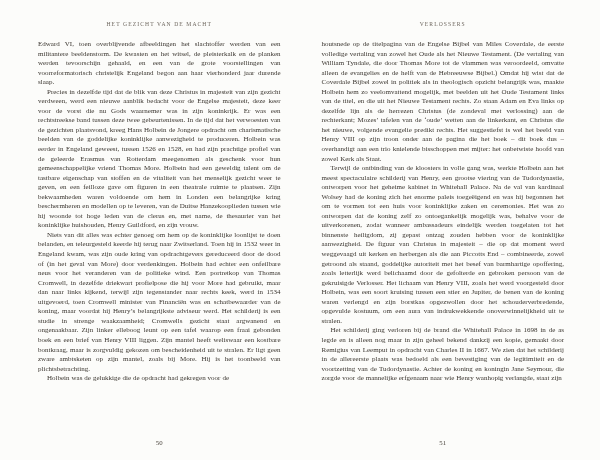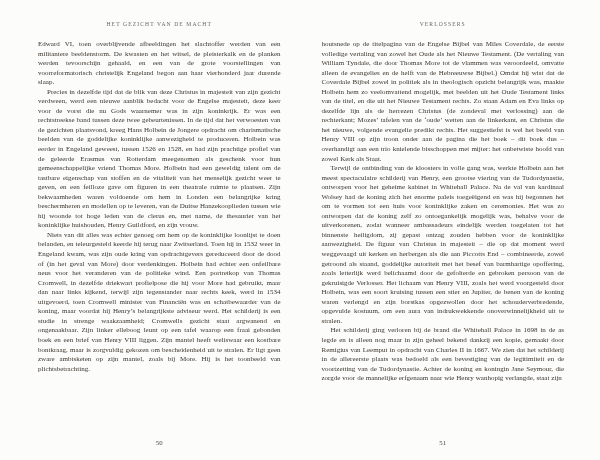--- a/index.html
+++ b/index.html
@@ -59,20 +59,21 @@
 <body>
 
 <div class="spread">
 
   <div class="page">
     <div class="running-head">HET GEZICHT VAN DE MACHT</div>
     <div class="page-body">
         <p class="para">Edward VI, toen overblijvende afbeeldingen het slachtoffer werden van een militantere beeldenstorm. De kwasten en het witsel, de pleisterkalk en de planken werden tevoorschijn gehaald, en een van de grote voorstellingen van voorreformatorisch christelijk Engeland begon aan haar vierhonderd jaar durende slaap.</p>
         <p class="para indent">Precies in dezelfde tijd dat de blik van deze Christus in majesteit van zijn gezicht verdween, werd een nieuwe aanblik bedacht voor de Engelse majesteit, deze keer voor de vorst die nu Gods waarnemer was in zijn koninkrijk. Er was een rechtstreekse band tussen deze twee gebeurtenissen. In de tijd dat het verwoesten van de gezichten plaatsvond, kreeg Hans Holbein de Jongere opdracht om charismatische beelden van de goddelijke koninklijke aanwezigheid te produceren. Holbein was eerder in Engeland geweest, tussen 1526 en 1528, en had zijn prachtige profiel van de geleerde Erasmus van Rotterdam meegenomen als geschenk voor hun gemeenschappelijke vriend Thomas More. Holbein had een geweldig talent om de tastbare eigenschap van stoffen en de vitaliteit van het menselijk gezicht weer te geven, en een feilloze gave om figuren in een theatrale ruimte te plaatsen. Zijn bekwaamheden waren voldoende om hem in Londen een belangrijke kring beschermheren en modellen op te leveren, van de Duitse Hanzekooplieden tussen wie hij woonde tot hoge leden van de clerus en, met name, de thesaurier van het koninklijke huishouden, Henry Guildford, en zijn vrouw.</p>
         <p class="para indent">Niets van dit alles was echter genoeg om hem op de koninklijke loonlijst te doen belanden, en teleurgesteld keerde hij terug naar Zwitserland. Toen hij in 1532 weer in Engeland kwam, was zijn oude kring van opdrachtgevers gereduceerd door de dood of (in het geval van More) door verdenkingen. Holbein had echter een onfeilbare neus voor het veranderen van de politieke wind. Een portretkop van Thomas Cromwell, in dezelfde driekwart profielpose die hij voor More had gebruikt, maar dan naar links kijkend, terwijl zijn tegenstander naar rechts keek, werd in 1534 uitgevoerd, toen Cromwell minister van Financiën was en schatbewaarder van de koning, maar voordat hij Henry’s belangrijkste adviseur werd. Het schilderij is een studie in strenge waakzaamheid; Cromwells gezicht staat argwanend en ongenaakbaar. Zijn linker elleboog leunt op een tafel waarop een fraai gebonden boek en een brief van Henry VIII liggen. Zijn mantel heeft weliswaar een kostbare bontkraag, maar is zorgvuldig gekozen om bescheidenheid uit te stralen. Er ligt geen zware ambtsketen op zijn mantel, zoals bij More. Hij is het toonbeeld van plichtsbetrachting.</p>
+        <p class="para indent">Holbein was de gelukkige die de opdracht had gekregen voor de</p>
       </div>
     <div class="folio">50</div>
   </div>
 
   <div class="page">
     <div class="running-head">VERLOSSERS</div>
     <div class="page-body">
         <p class="para">houtsnede op de titelpagina van de Engelse Bijbel van Miles Coverdale, de eerste volledige vertaling van zowel het Oude als het Nieuwe Testament. (De vertaling van William Tyndale, die door Thomas More tot de vlammen was veroordeeld, omvatte alleen de evangelies en de helft van de Hebreeuwse Bijbel.) Omdat hij wist dat de Coverdale Bijbel zowel in politiek als in theologisch opzicht belangrijk was, maakte Holbein hem zo veelomvattend mogelijk, met beelden uit het Oude Testament links van de titel, en die uit het Nieuwe Testament rechts. Zo staan Adam en Eva links op dezelfde lijn als de herrezen Christus (de zondeval met verlossing) aan de rechterkant; Mozes’ tafelen van de ‘oude’ wetten aan de linkerkant, en Christus die het nieuwe, volgende evangelie predikt rechts. Het suggestiefst is wel het beeld van Henry VIII op zijn troon onder aan de pagina die het boek – dit boek dus – overhandigt aan een trio knielende bisschoppen met mijter: het onbetwiste hoofd van zowel Kerk als Staat.</p>
         <p class="para indent">Terwijl de ontbinding van de kloosters in volle gang was, werkte Holbein aan het meest spectaculaire schilderij van Henry, een grootse viering van de Tudordynastie, ontworpen voor het geheime kabinet in Whitehall Palace. Na de val van kardinaal Wolsey had de koning zich het enorme paleis toegeëigend en was hij begonnen het om te vormen tot een huis voor koninklijke zaken en ceremonies. Het was zo ontworpen dat de koning zelf zo ontoegankelijk mogelijk was, behalve voor de uitverkorenen, zodat wanneer ambassadeurs eindelijk werden toegelaten tot het binnenste heiligdom, zij gepast ontzag zouden hebben voor de koninklijke aanwezigheid. De figuur van Christus in majesteit – die op dat moment werd weggevaagd uit kerken en herbergen als die aan Piccotts End – combineerde, zowel getroond als staand, goddelijke autoriteit met het besef van barmhartige opoffering, zoals letterlijk werd belichaamd door de gefolterde en gebroken persoon van de gekruisigde Verlosser. Het lichaam van Henry VIII, zoals het werd voorgesteld door Holbein, was een soort kruising tussen een stier en Jupiter, de benen van de koning waren verlengd en zijn borstkas opgezwollen door het schouderverbredende, opgevulde kostuum, om een aura van indrukwekkende onoverwinnelijkheid uit te stralen.</p>
         <p class="para indent">Het schilderij ging verloren bij de brand die Whitehall Palace in 1698 in de as legde en is alleen nog maar in zijn geheel bekend dankzij een kopie, gemaakt door Remigius van Leemput in opdracht van Charles II in 1667. We zien dat het schilderij in de allereerste plaats was bedoeld als een bevestiging van de legitimiteit en de voortzetting van de Tudordynastie. Achter de koning en koningin Jane Seymour, die zorgde voor de mannelijke erfgenaam naar wie Henry wanhopig verlangde, staat zijn</p>

